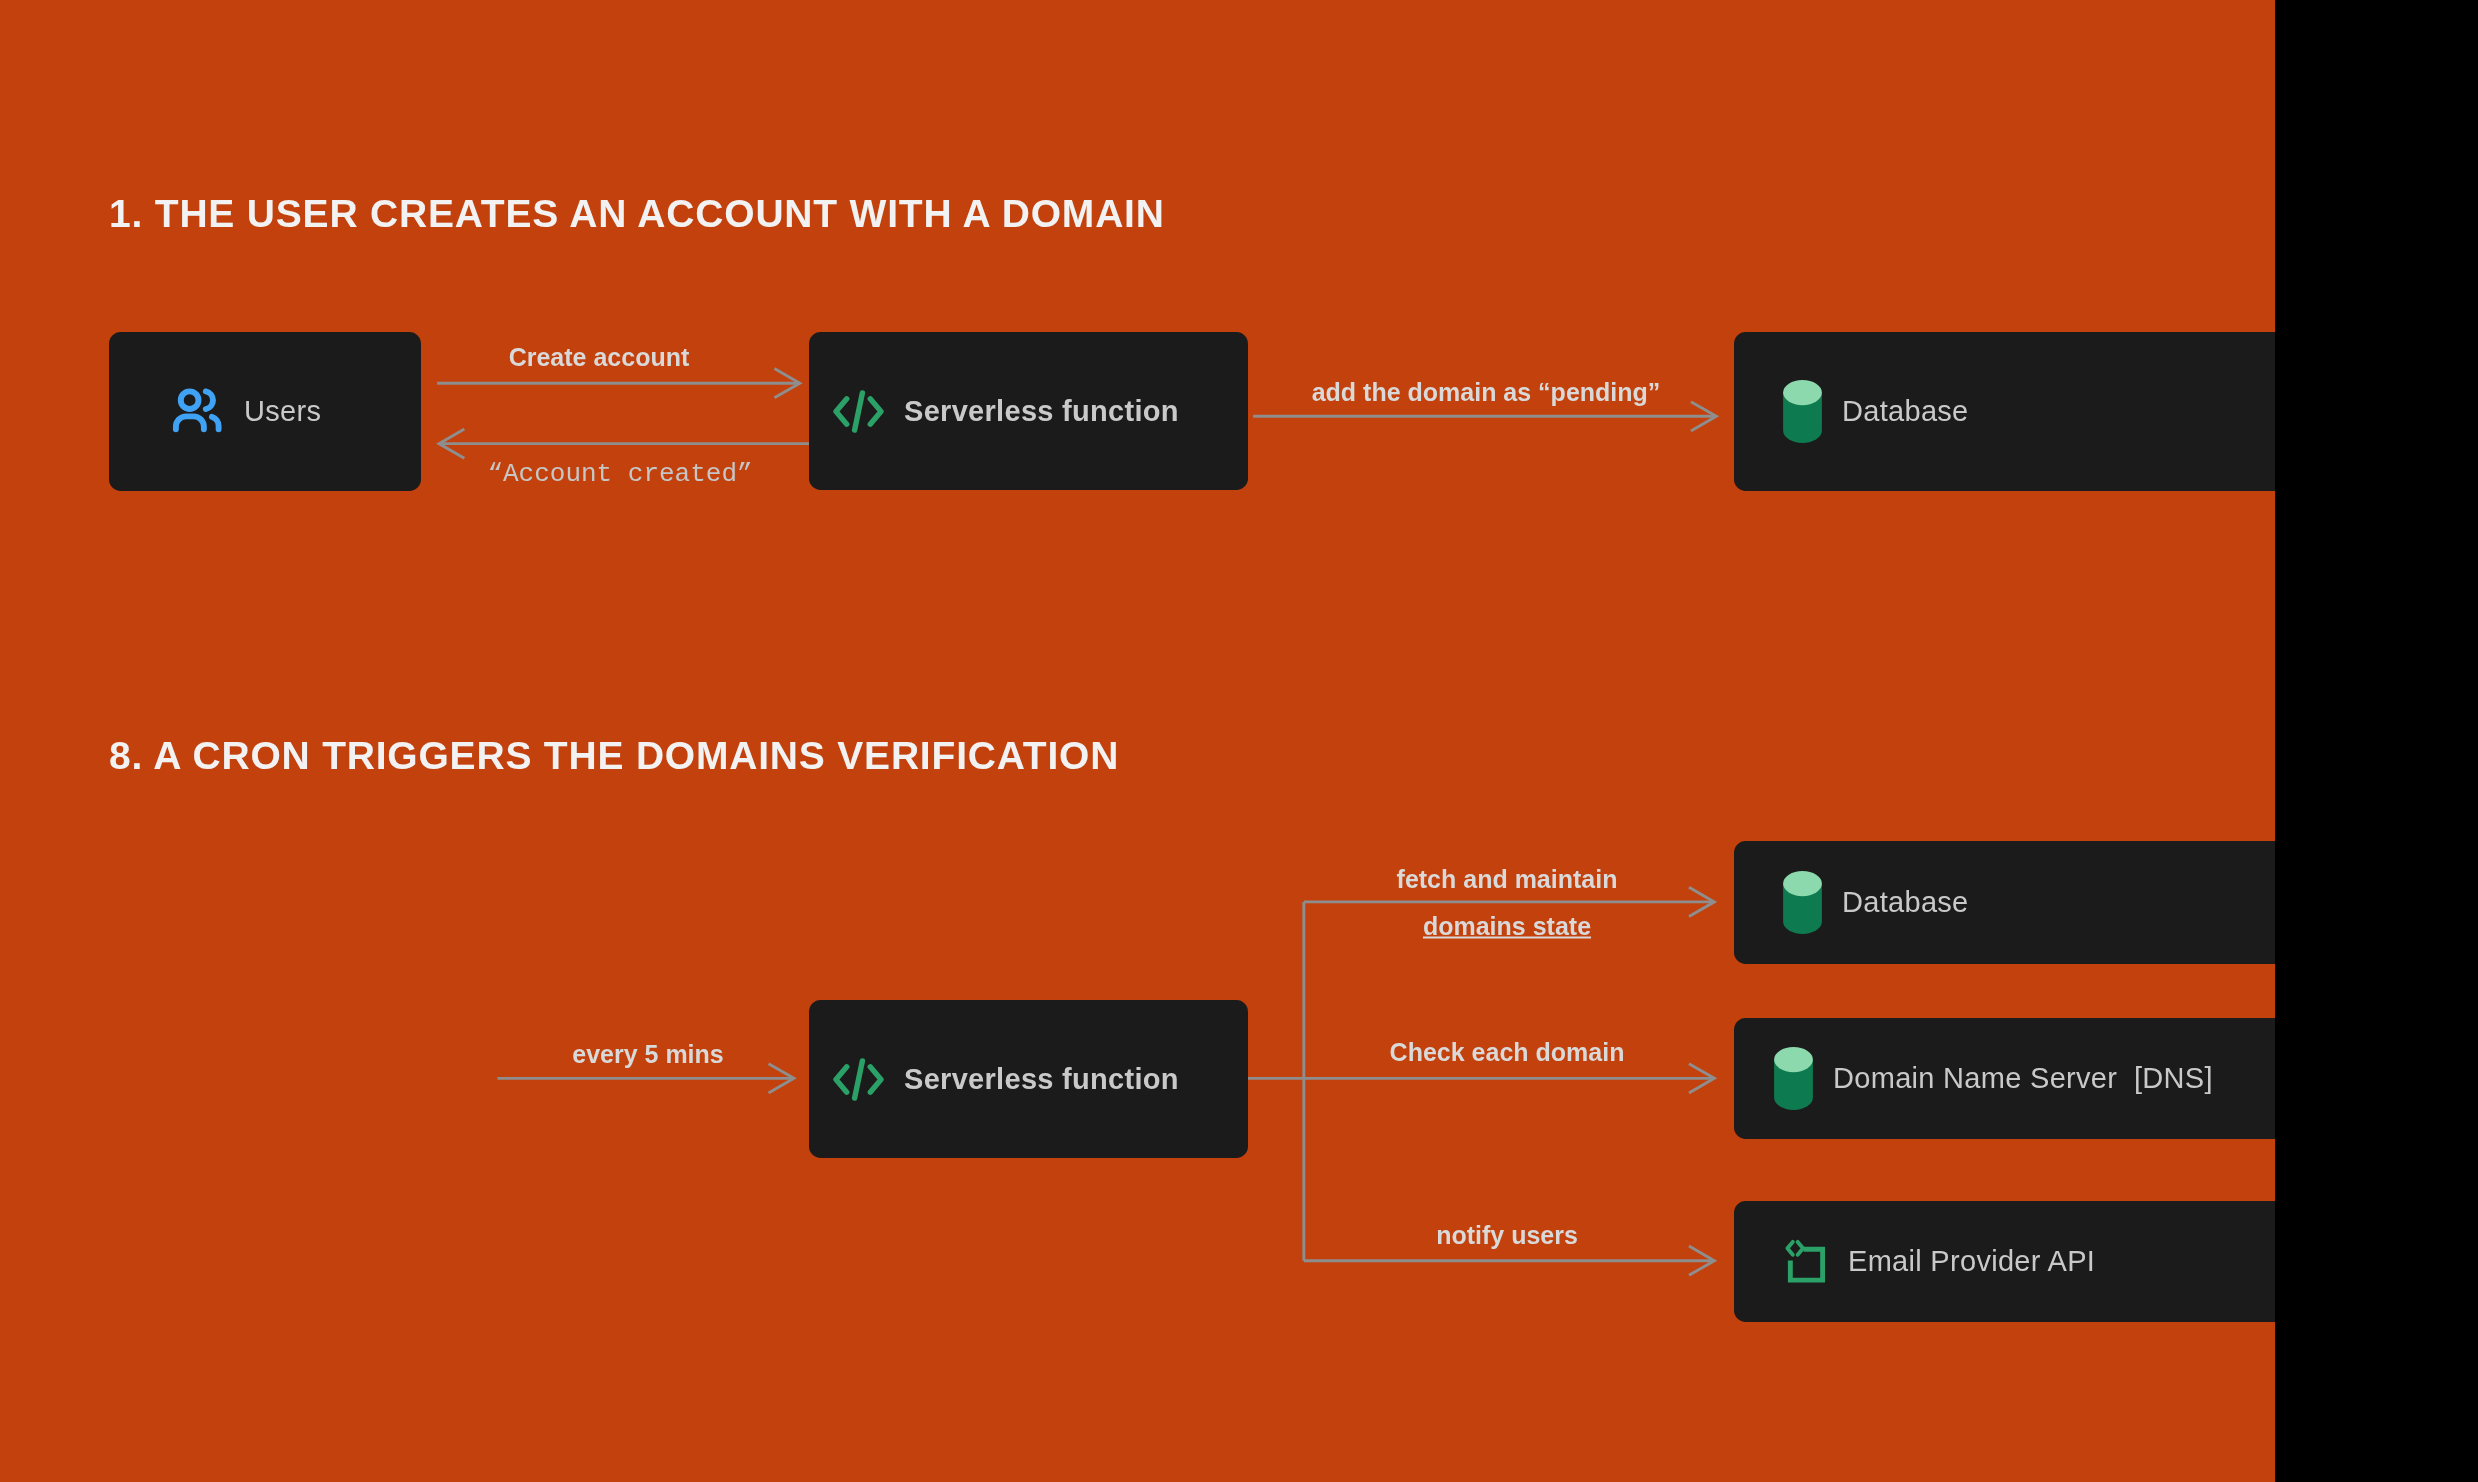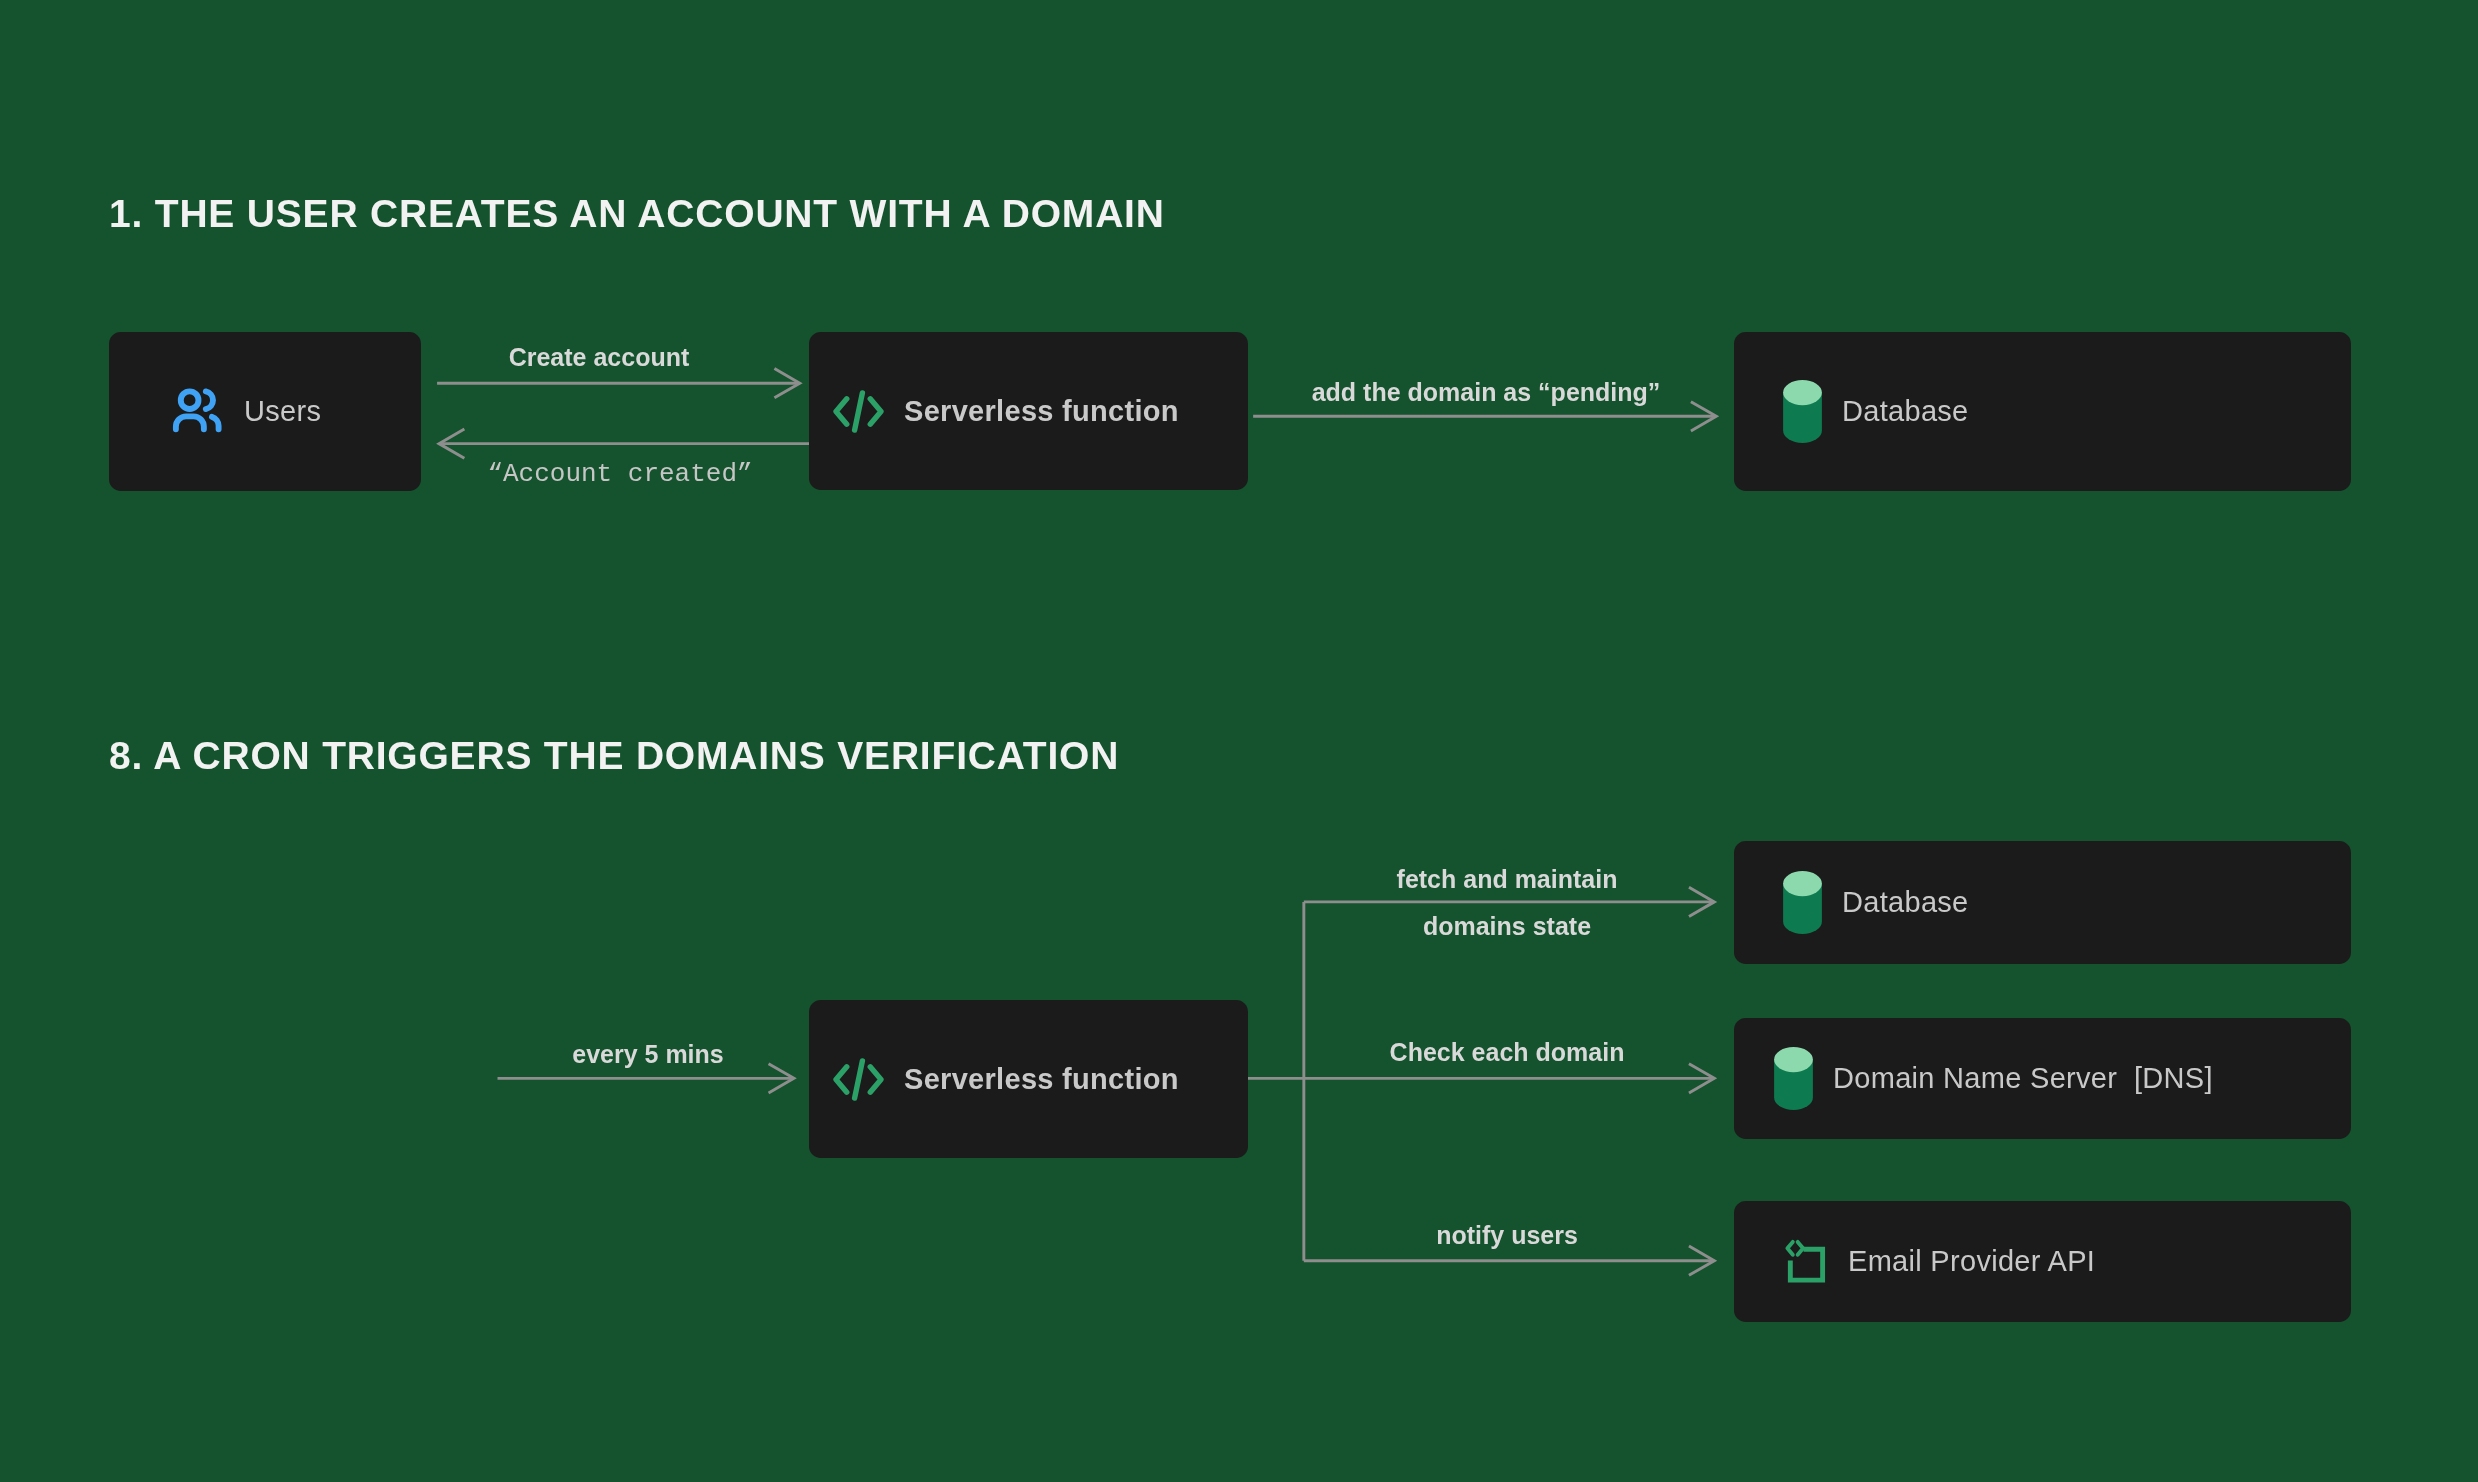--- a/index.html
+++ b/index.html
@@ -1,17 +1,17 @@
 <!DOCTYPE html>
 <html><head>
 <meta charset="utf-8">
 <style>
   html,body{margin:0;padding:0;background:#000;}
   .canvas{
-    position:relative;width:2478px;height:1482px;background:#14532d;overflow:hidden;
+    position:relative;width:2275px;height:1482px;background:#c2410c;overflow:hidden;
     font-family:"Liberation Sans","DejaVu Sans",sans-serif;
   }
   .wires{position:absolute;left:0;top:0;width:2478px;height:1482px;}
   .wires line, .wires polyline{stroke:#8E8E8E;stroke-width:3;fill:none;}
   .section-title{
     position:absolute;margin:0;color:#F2F2F2;font-size:39px;font-weight:700;
     letter-spacing:0.8px;line-height:1;white-space:pre;
   }
   .node{
     position:absolute;background:#1B1B1B;border-radius:11.7px;
@@ -153,18 +153,18 @@
           <polyline points="10,3 4.5,9.5 10,16"></polyline>
           <polyline points="15,3 20.5,9.5 15,16"></polyline>
         </g>
       </svg>
     </span>
     <span class="node-label">Email Provider API</span>
   </div>
 
   <div class="edge-label" style="left:648px;top:1054px;">every 5 mins</div>
   <div class="edge-label" style="left:1507px;top:879px;">fetch and maintain</div>
-  <div class="edge-label" style="left:1507px;top:926px;">domains state</div>
+  <div class="edge-label" style="left:1507px;top:926px;text-decoration:underline;">domains state</div>
   <div class="edge-label" style="left:1507px;top:1052px;">Check each domain</div>
   <div class="edge-label" style="left:1507px;top:1235px;">notify users</div>
 
 </div>
 
 
 </body></html>

